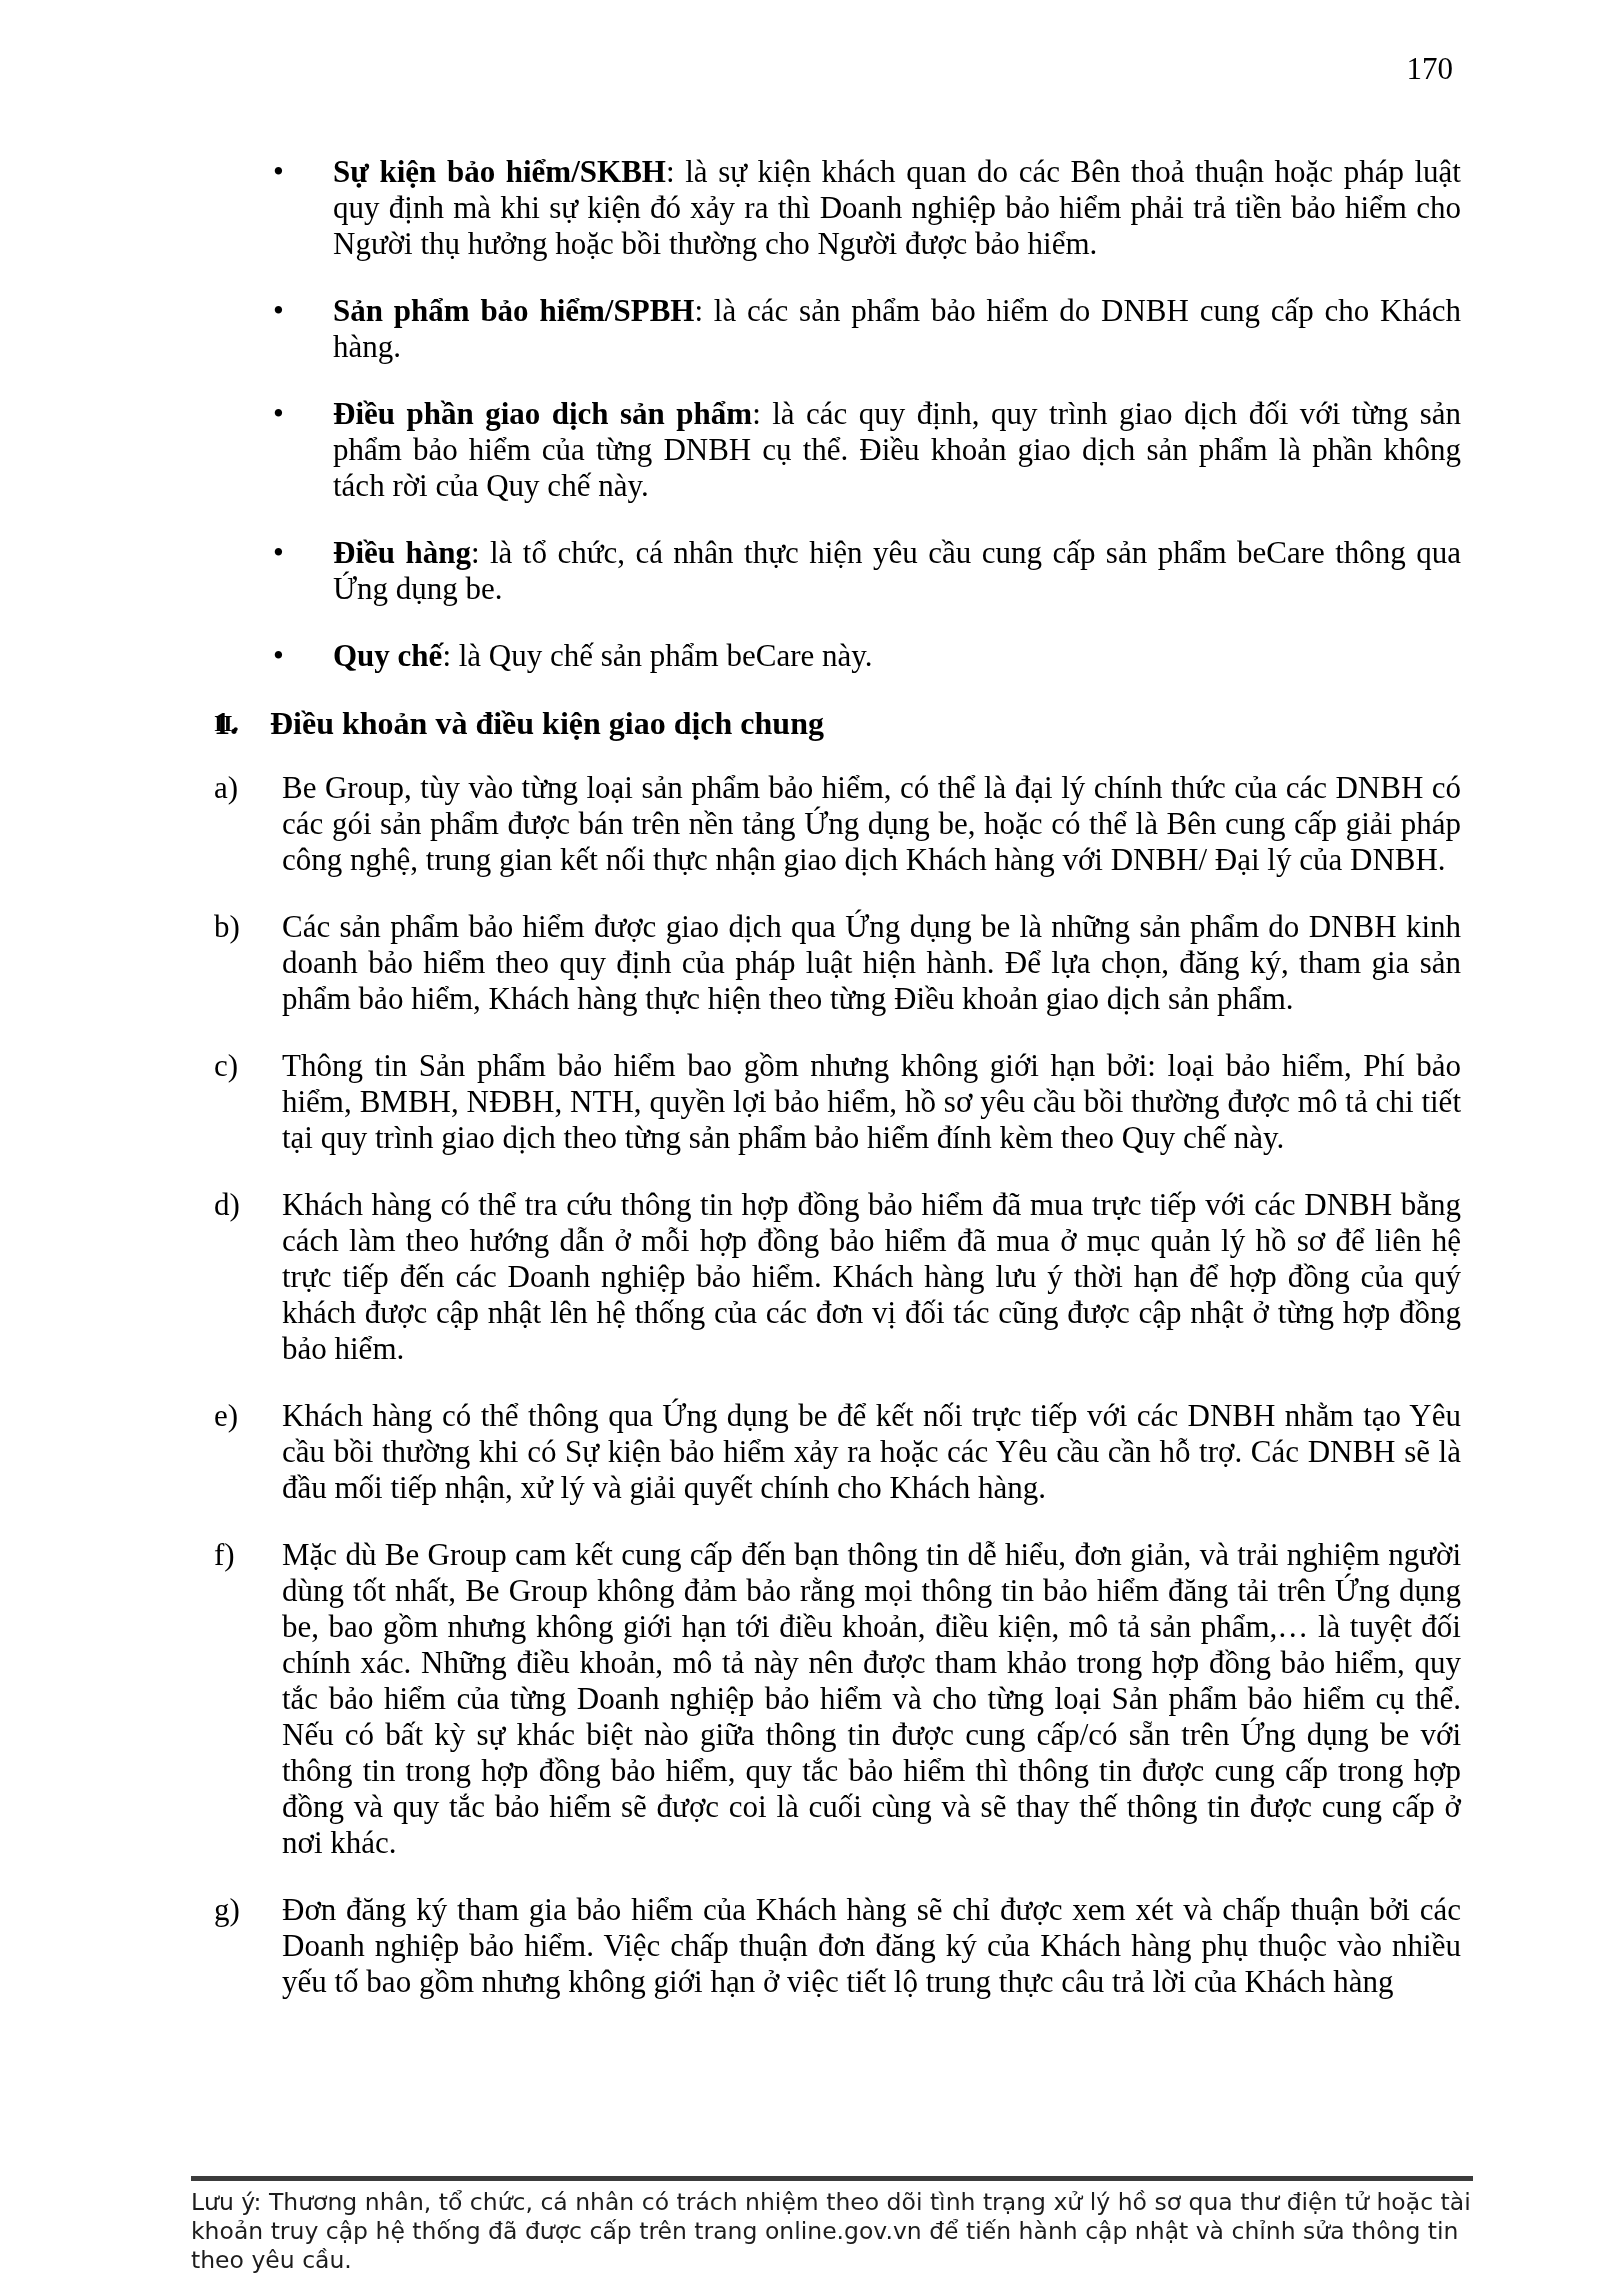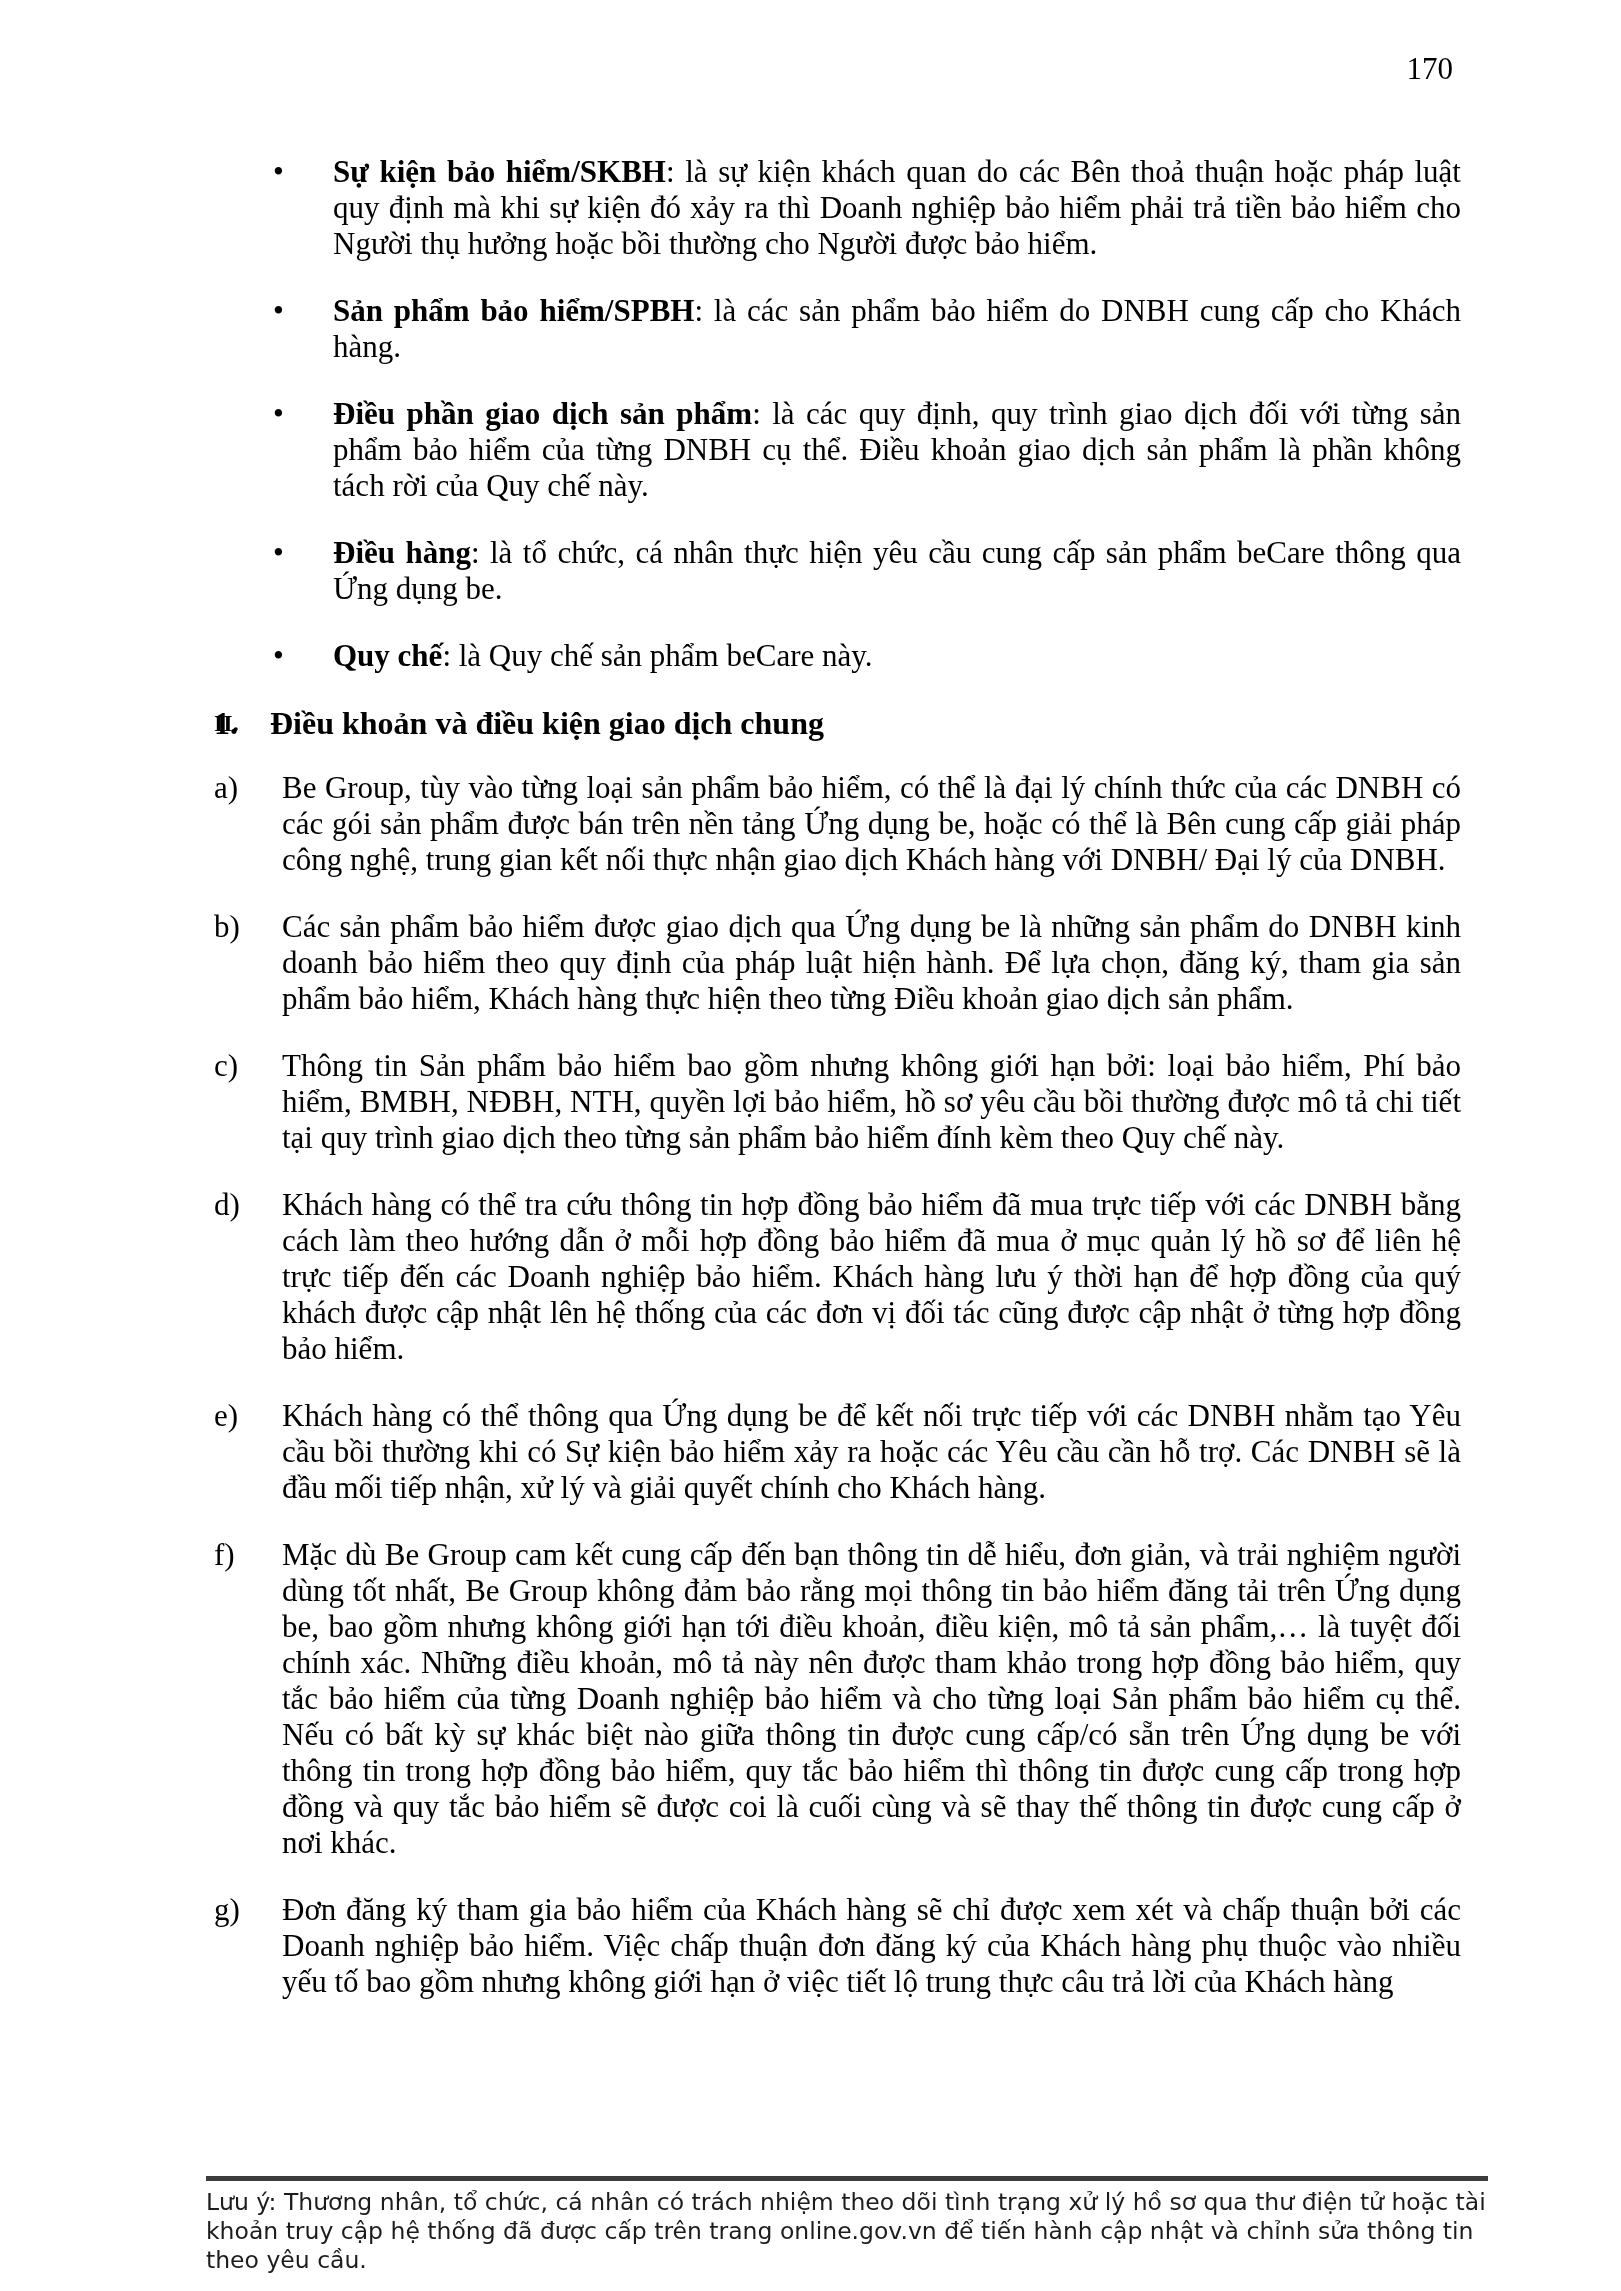--- a/index.html
+++ b/index.html
@@ -84,21 +84,21 @@
     left: 0;
     top: 0;
   }
 
   p { margin: 7px; }
 
   
   .footer {
     position: absolute;
     top: 2176px;
-    left: 206px;
+    left: 191px;
     width: 1304px;
   }
   .footer-rule {
     width: 1282px;
     height: 4.9px;
     background: #3c3c3c;
     margin-bottom: 6.9px;
   }
   .footer-note {
     font-family: "DejaVu Sans", sans-serif;

